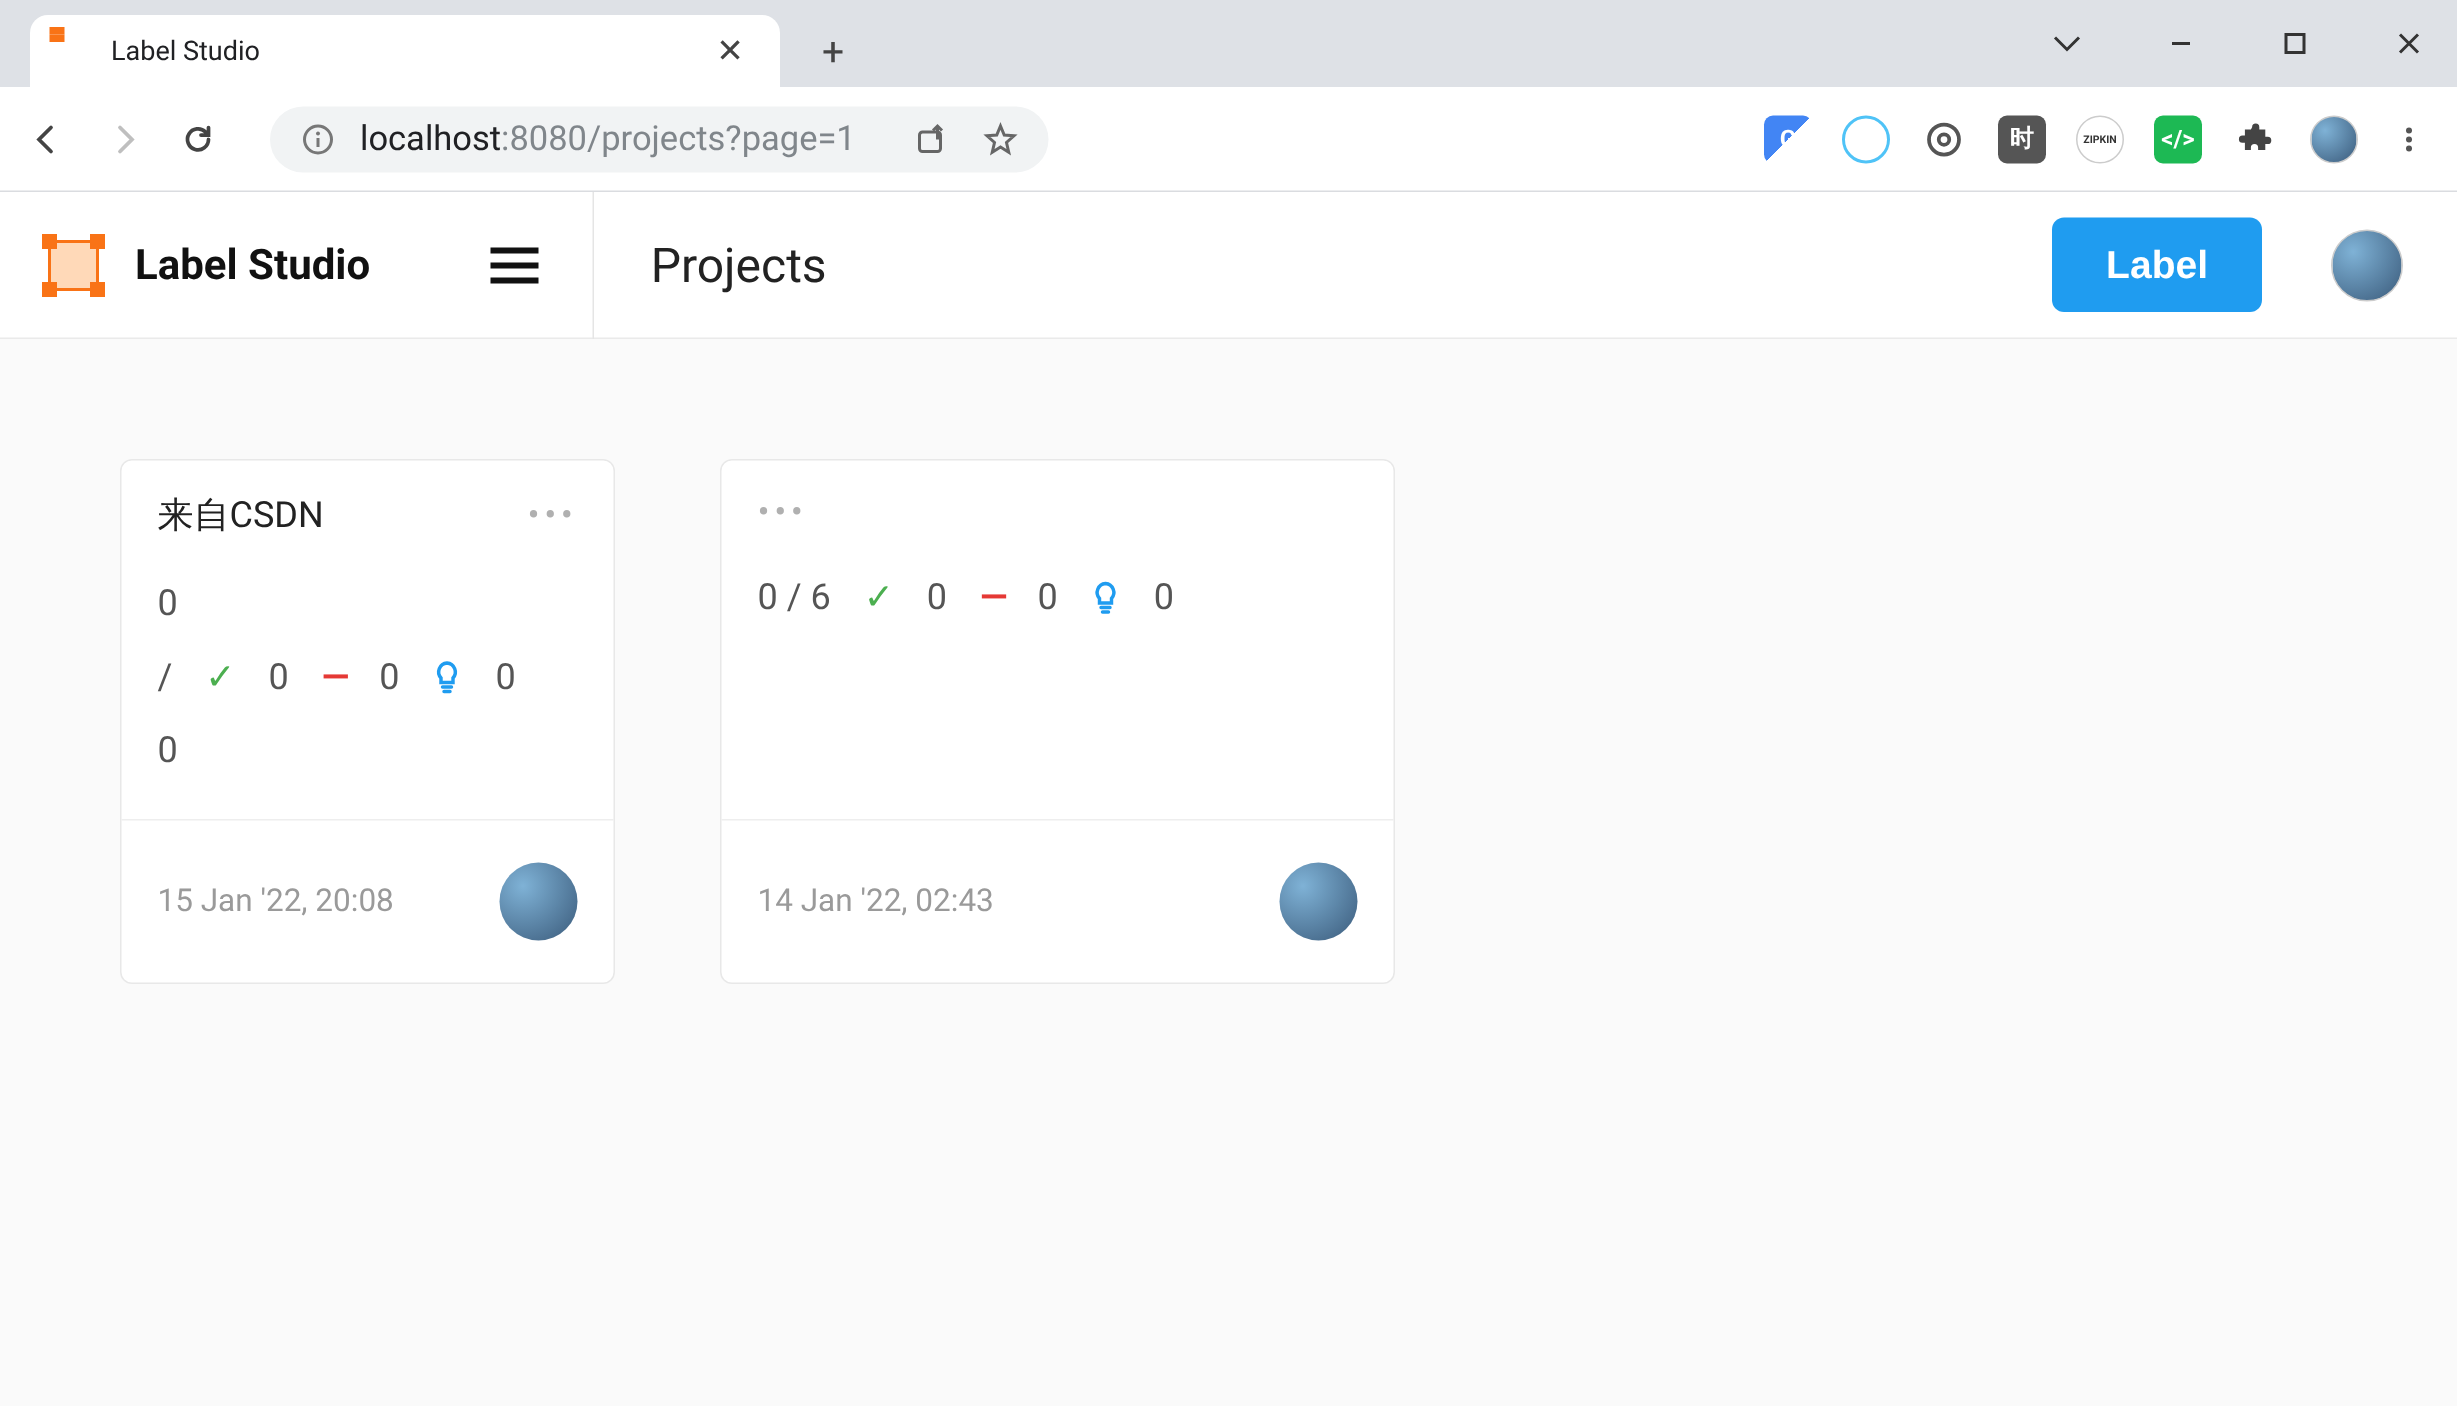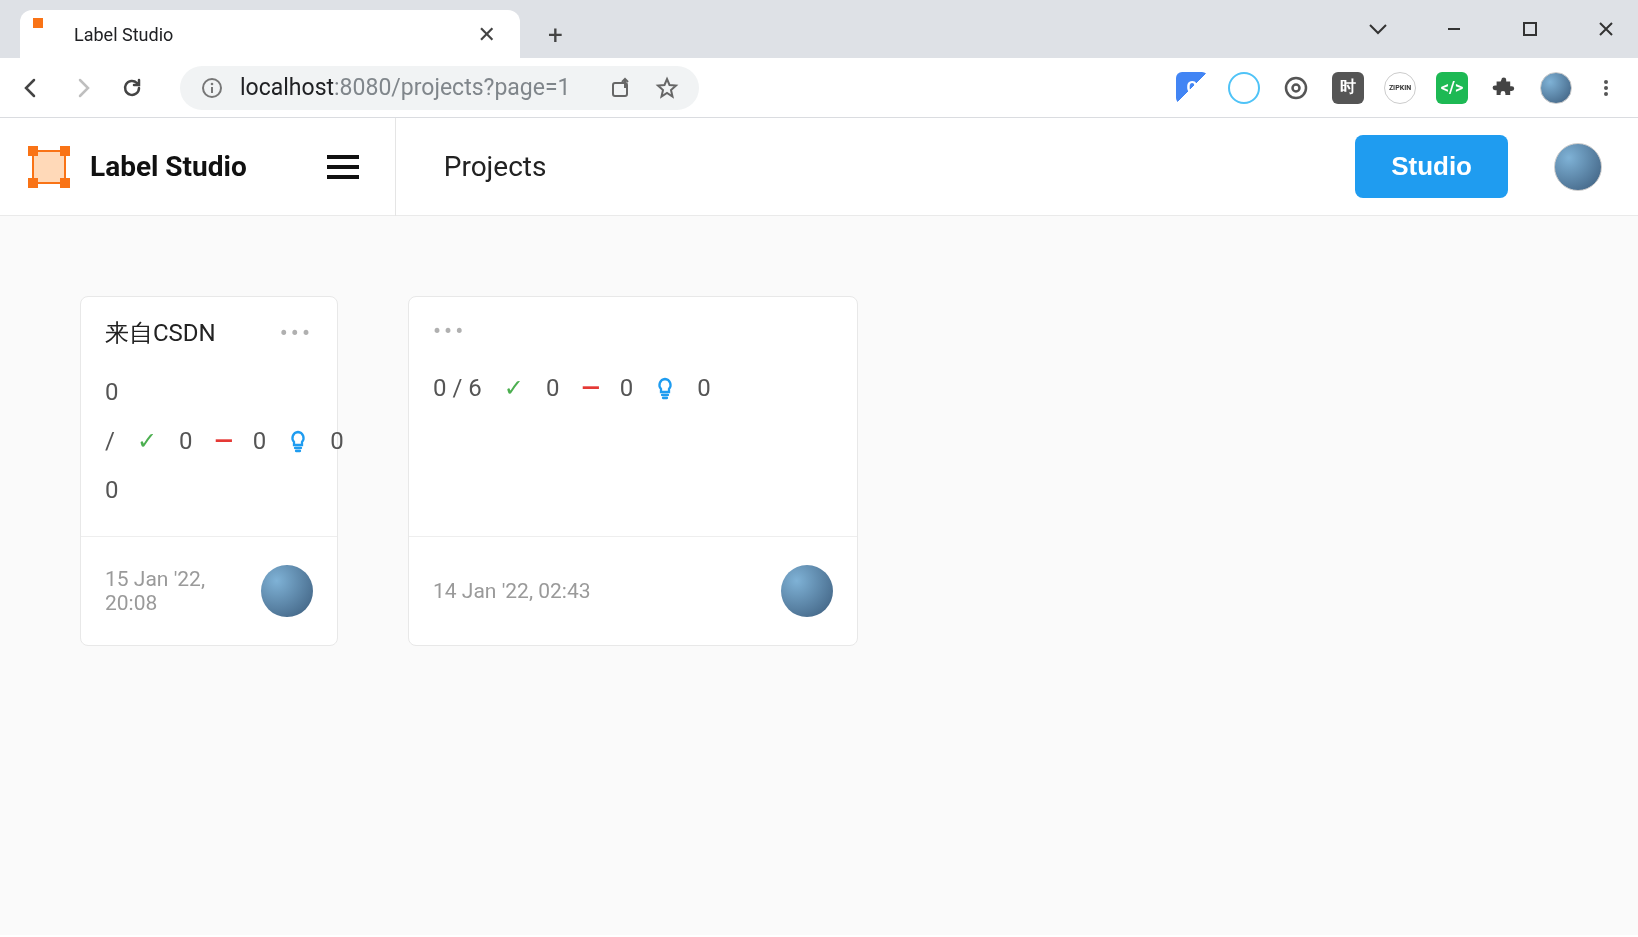--- a/index.html
+++ b/index.html
@@ -9,47 +9,47 @@
 .browser-chrome { background: #dee1e6; }
 .tab-strip { height: 58px; display: flex; align-items: flex-end; padding: 0 10px 0 20px; position: relative; }
 .tab { background: #fff; height: 48px; border-radius: 12px 12px 0 0; display: flex; align-items: center; padding: 0 18px; gap: 14px; width: 500px; }
 .tab-favicon { width: 22px; height: 22px; }
 .tab-title { flex: 1; font-size: 18px; color: #202124; }
 .tab-close { font-size: 22px; color: #444; cursor: pointer; padding: 2px 6px; }
 .new-tab { margin-left: 20px; font-size: 26px; color: #444; cursor: pointer; padding: 8px; }
 .window-controls { position: absolute; right: 8px; top: 0; display: flex; gap: 28px; align-items: center; height: 58px; }
 .window-controls .wc { width: 48px; height: 48px; display: flex; align-items: center; justify-content: center; font-size: 18px; color: #333; cursor: pointer; }
 
-.addr-bar { background: #fff; height: 60px; display: flex; align-items: center; padding: 16px 18px; gap: 10px; border-bottom: 1px solid #dadce0; }
+.addr-bar { background: #fff; height: 70px; display: flex; align-items: center; padding: 16px 18px; gap: 10px; border-bottom: 1px solid #dadce0; }
 .nav-icons { display: flex; align-items: center; gap: 22px; }
 .nav-btn { width: 28px; height: 28px; display: flex; align-items: center; justify-content: center; color: #5f6368; cursor: pointer; }
 .nav-btn.disabled { color: #b0b0b0; }
 .url-box { flex: 0 0 auto; display: inline-flex; align-items: center; background: #f1f3f4; border-radius: 30px; height: 44px; padding: 0 18px; margin-left: 24px; gap: 14px; }
 .url-text { font-size: 23px; color: #202124; white-space: nowrap; }
 .url-text .muted { color: #80868b; }
 .url-actions { display: flex; gap: 18px; margin-left: 22px; }
 .ext-icons { display: flex; gap: 20px; align-items: center; margin-left: auto; }
 .ext-icon { width: 32px; height: 32px; border-radius: 6px; display: flex; align-items: center; justify-content: center; font-size: 16px; font-weight: bold; }
 .avatar-sm { width: 32px; height: 32px; border-radius: 50%; background: radial-gradient(circle at 30% 30%, #7fb2d6, #3a5a7a); border:1px solid #ccc; }
 
 
 .app-header { height: 98px; display: flex; align-items: center; border-bottom: 1px solid #eaeaea; background: #fff; }
 .brand { display: flex; align-items: center; gap: 20px; padding: 0 28px; flex: 0 0 auto; }
 .brand-name { font-size: 28px; font-weight: 700; color: #111; }
 .hamburger { margin-left: 50px; cursor: pointer; }
 .divider { width: 1px; height: 98px; background: #e5e5e5; margin-left: 34px; }
-.page-title { font-size: 28px; color: #222; margin-left: 48px; }
+.page-title { font-size: 32px; color: #222; margin-left: 38px; }
 .create-btn { margin-left: auto; background: #1f9cf0; color: #fff; border: none; border-radius: 8px; font-size: 26px; font-weight: 600; padding: 16px 36px; cursor: pointer; }
 .header-avatar { width: 48px; height: 48px; border-radius: 50%; background: radial-gradient(circle at 30% 30%, #7fb2d6, #3a5a7a); margin: 0 36px 0 46px; border:1px solid #ccc; }
 
 
 .content { background: #fafafa; padding: 80px 80px; height: calc(100% - 218px); display: flex; gap: 70px; align-items: flex-start; }
 
 .card { background: #fff; border: 1px solid #e8e8e8; border-radius: 8px; display: flex; flex-direction: column; min-height: 350px; }
-.card-a { width: 258px; }
+.card-a { width: 330px; }
 .card-b { width: 450px; }
 .card-body { padding: 20px 24px; flex: 1; }
 .card-title-row { display: flex; align-items: center; justify-content: space-between; margin-bottom: 22px; }
 .card-title { font-size: 24px; font-weight: 400; color: #222; }
 .more-dots { color: #b0b0b0; font-size: 24px; letter-spacing: 3px; cursor: pointer; }
 
 .stats { font-size: 24px; color: #555; display: flex; flex-wrap: wrap; align-items: center; gap: 12px 22px; line-height: 1.8; }
 .stats .icon-check { color: #4caf50; }
 .stats .icon-dash { color: #e53935; font-weight: bold; letter-spacing: -2px; }
 .stats .icon-bulb { color: #1f9cf0; }
@@ -209,21 +209,21 @@
   </div>
   <span class="hamburger">
     <svg width="36" height="30">
         <line x1="2" y1="5" x2="34" y2="5" stroke="#111" stroke-width="4"></line>
         <line x1="2" y1="15" x2="34" y2="15" stroke="#111" stroke-width="4"></line>
         <line x1="2" y1="25" x2="34" y2="25" stroke="#111" stroke-width="4"></line>
       </svg>
   </span>
   <div class="divider"></div>
   <span class="page-title">Projects</span>
-  <button class="create-btn">Studio</button>
+  <button class="create-btn">Label</button>
   <span class="header-avatar"></span>
 </div>
 
 <div class="content">
 
   <div class="card card-a">
     <div class="card-body">
       <div class="card-title-row">
         <span class="card-title">来自CSDN</span>
         <span class="more-dots">•••</span>

